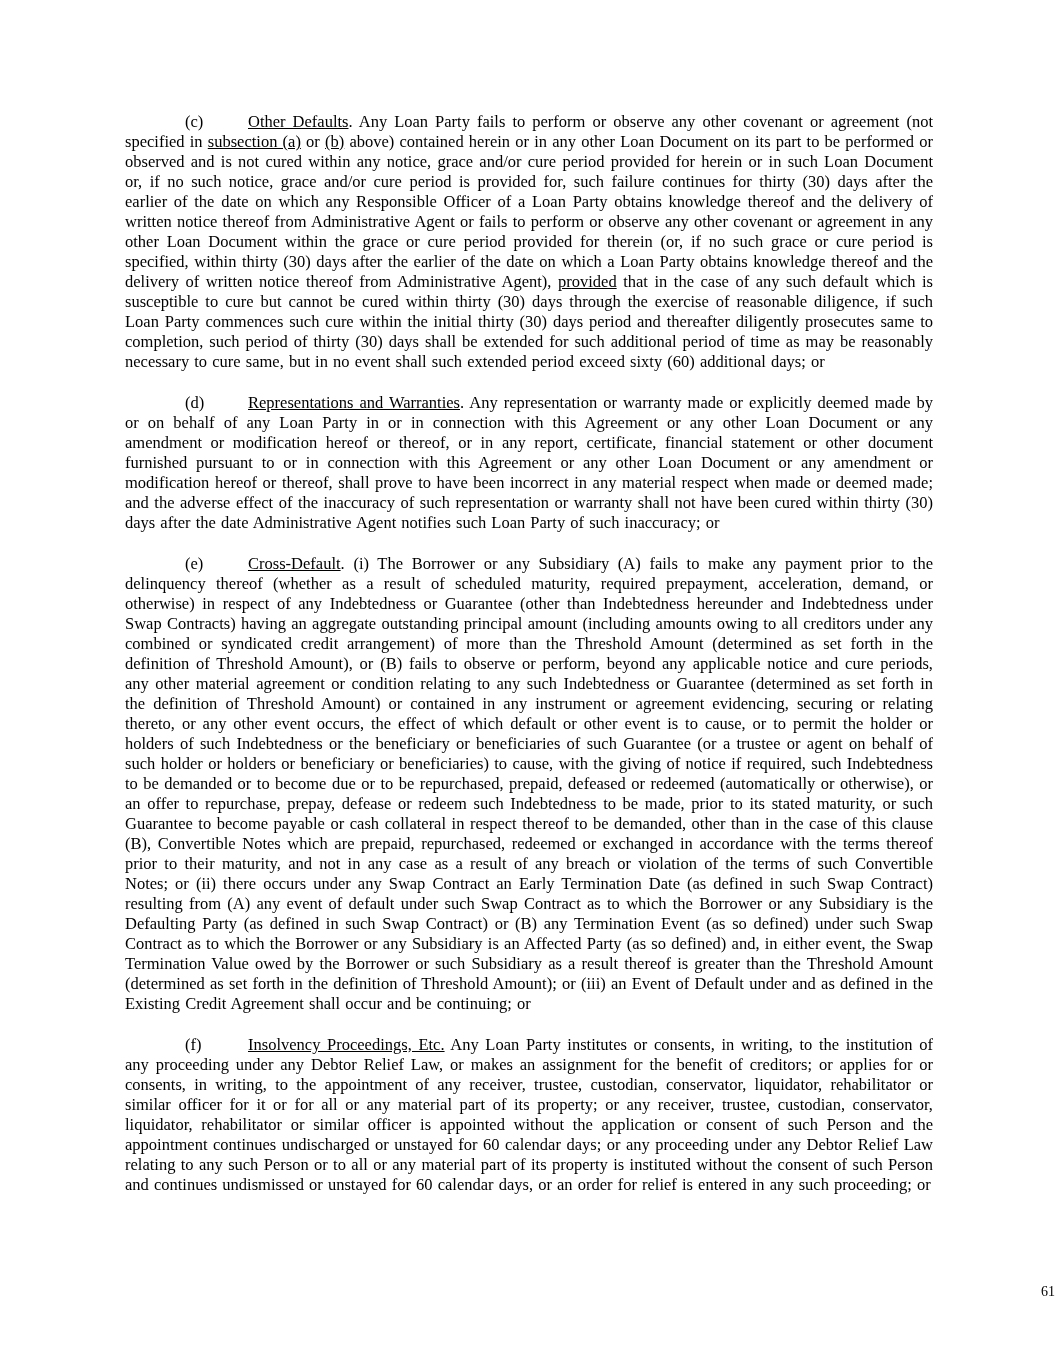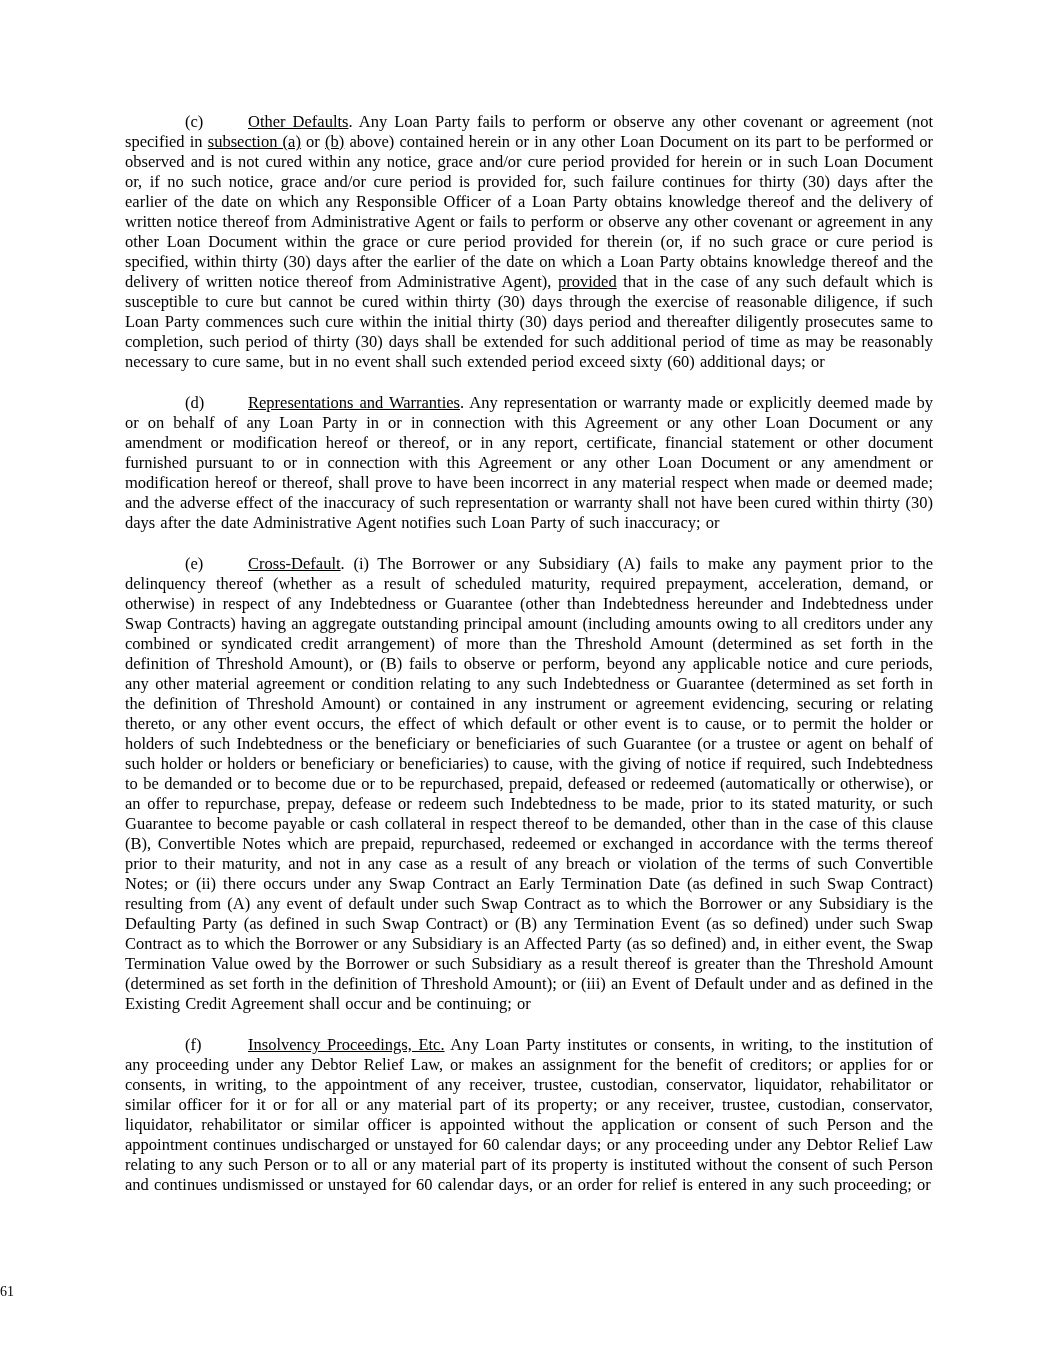--- a/index.html
+++ b/index.html
@@ -36,21 +36,21 @@
     text-indent: 0;
   }
   .u {
     text-decoration: underline;
   }
   .page-number {
     position: absolute;
     top: 1283px;
     left: 0;
     width: 100%;
-    text-align: left;
+    text-align: right;
     font-size: 14px;
     line-height: 18px;
   }
 </style>
 </head>
 <body>
 
 <div class="page">
   <div class="content">
 

